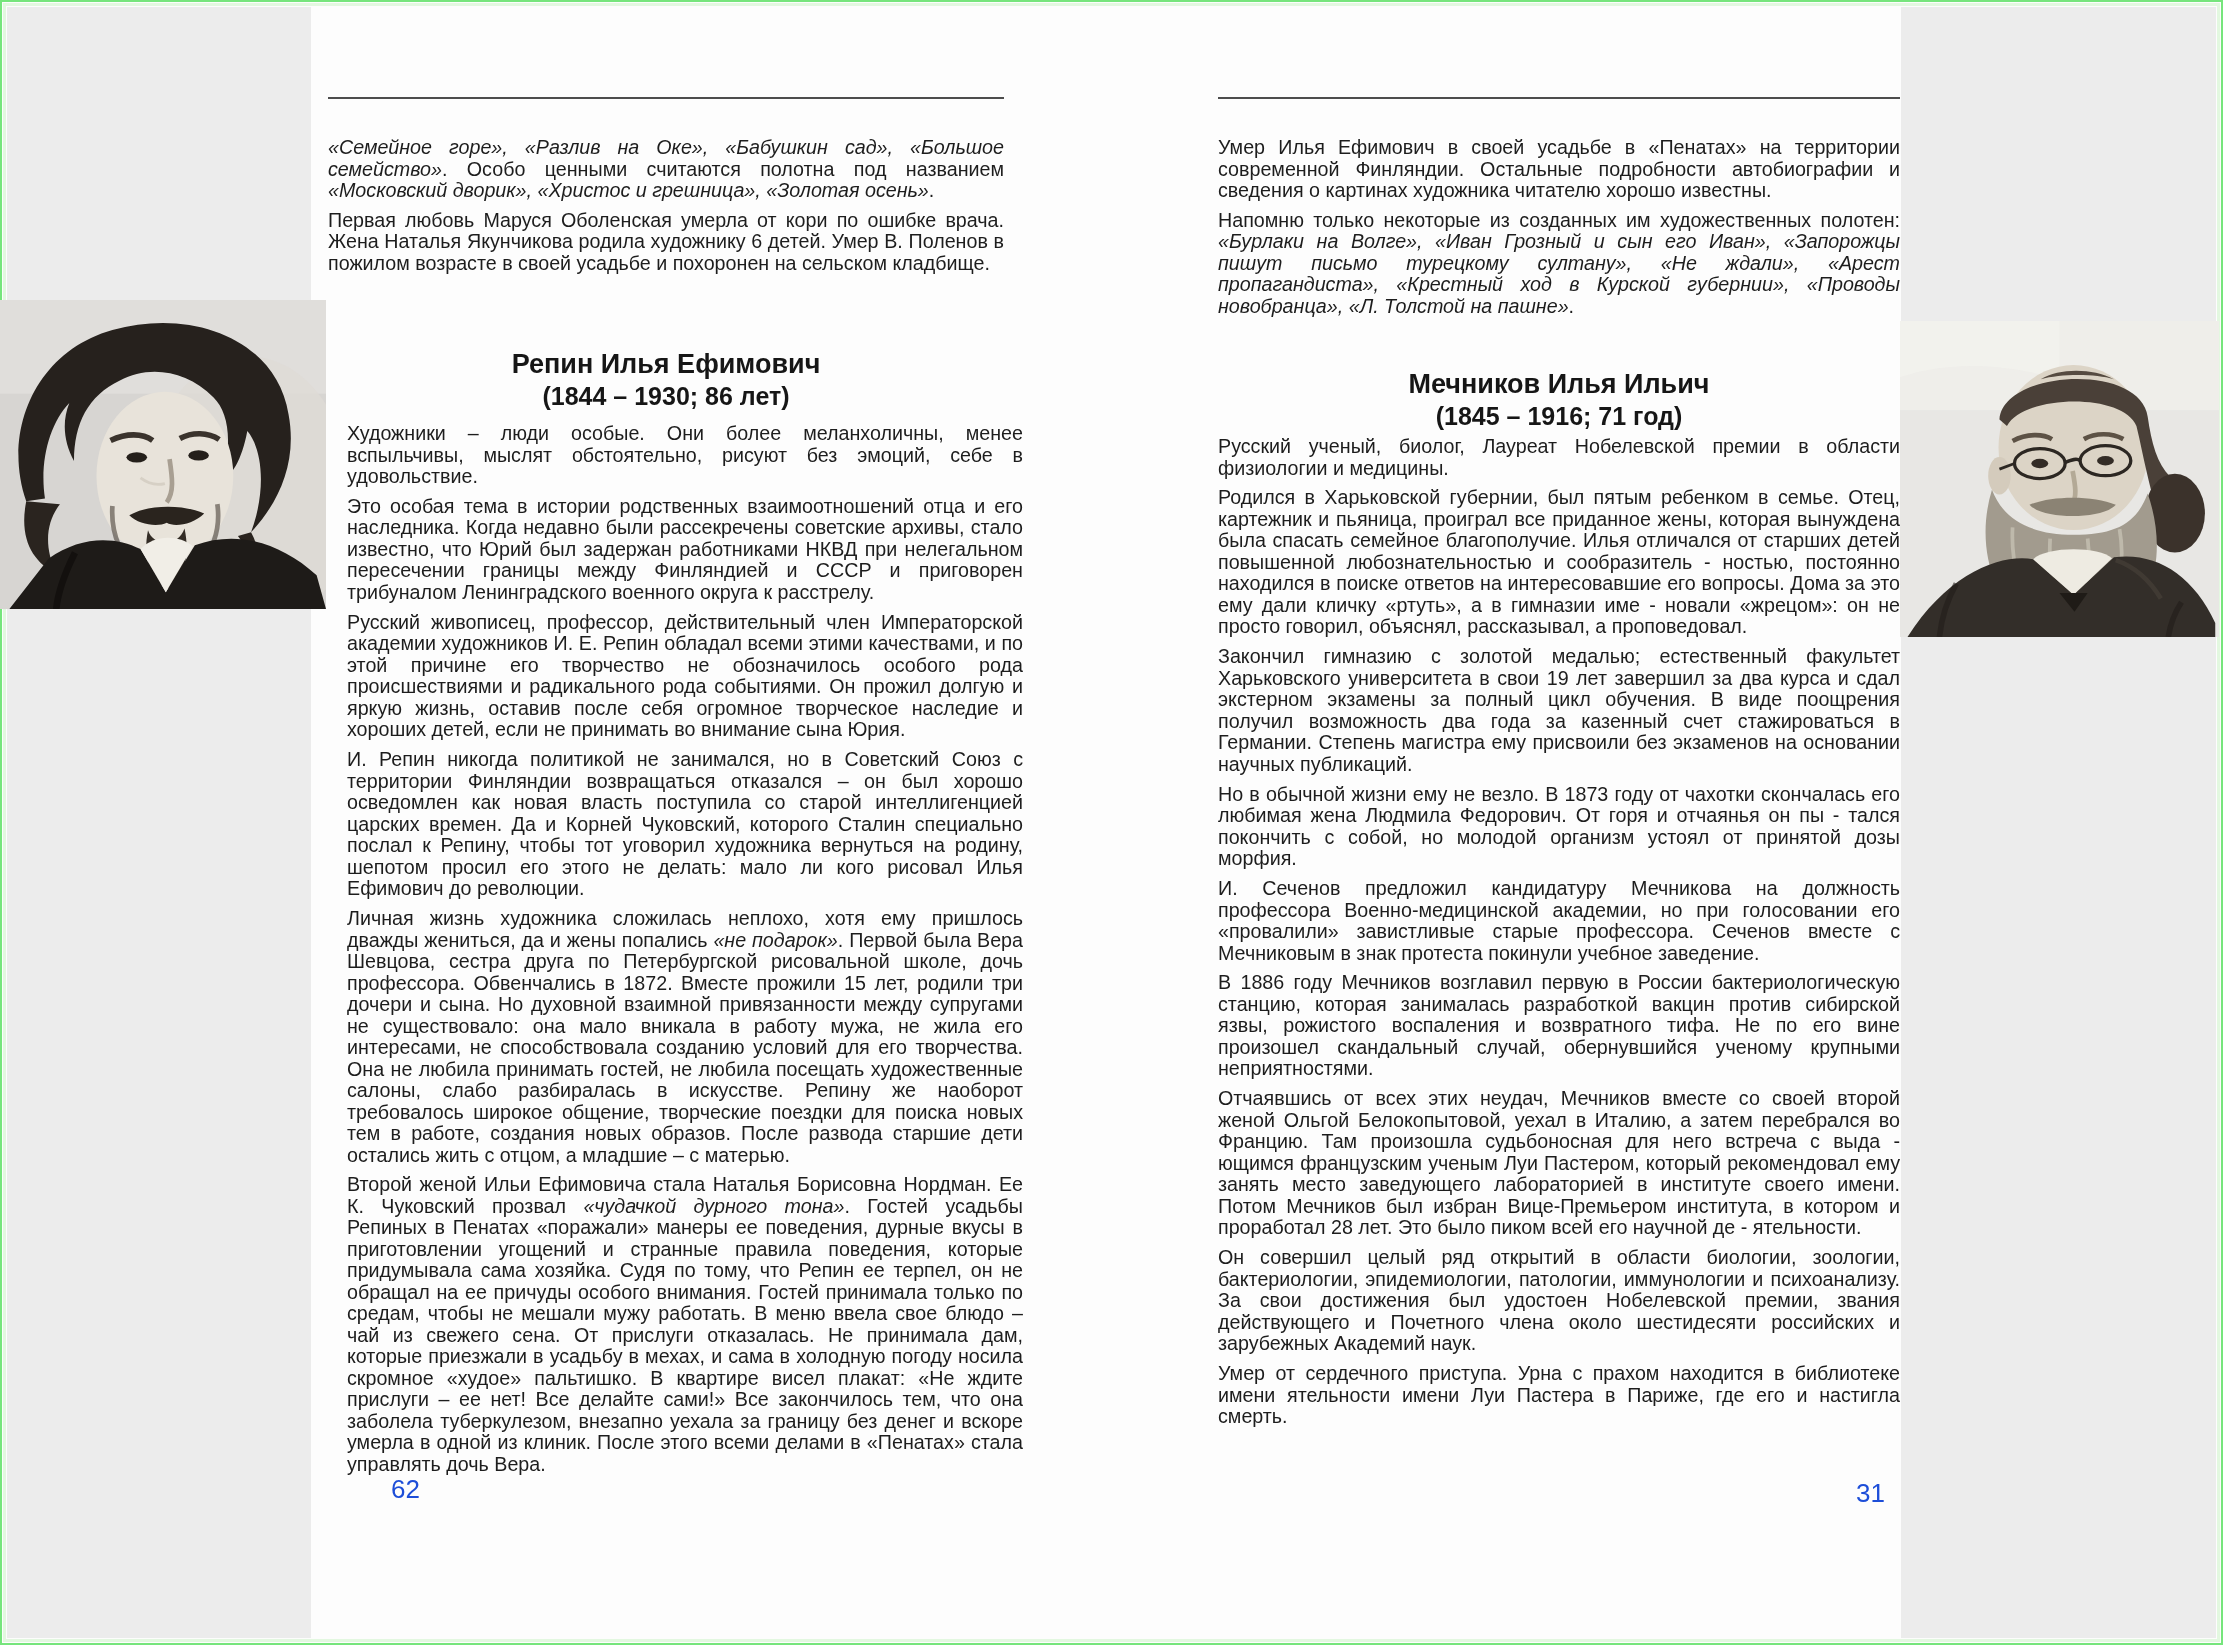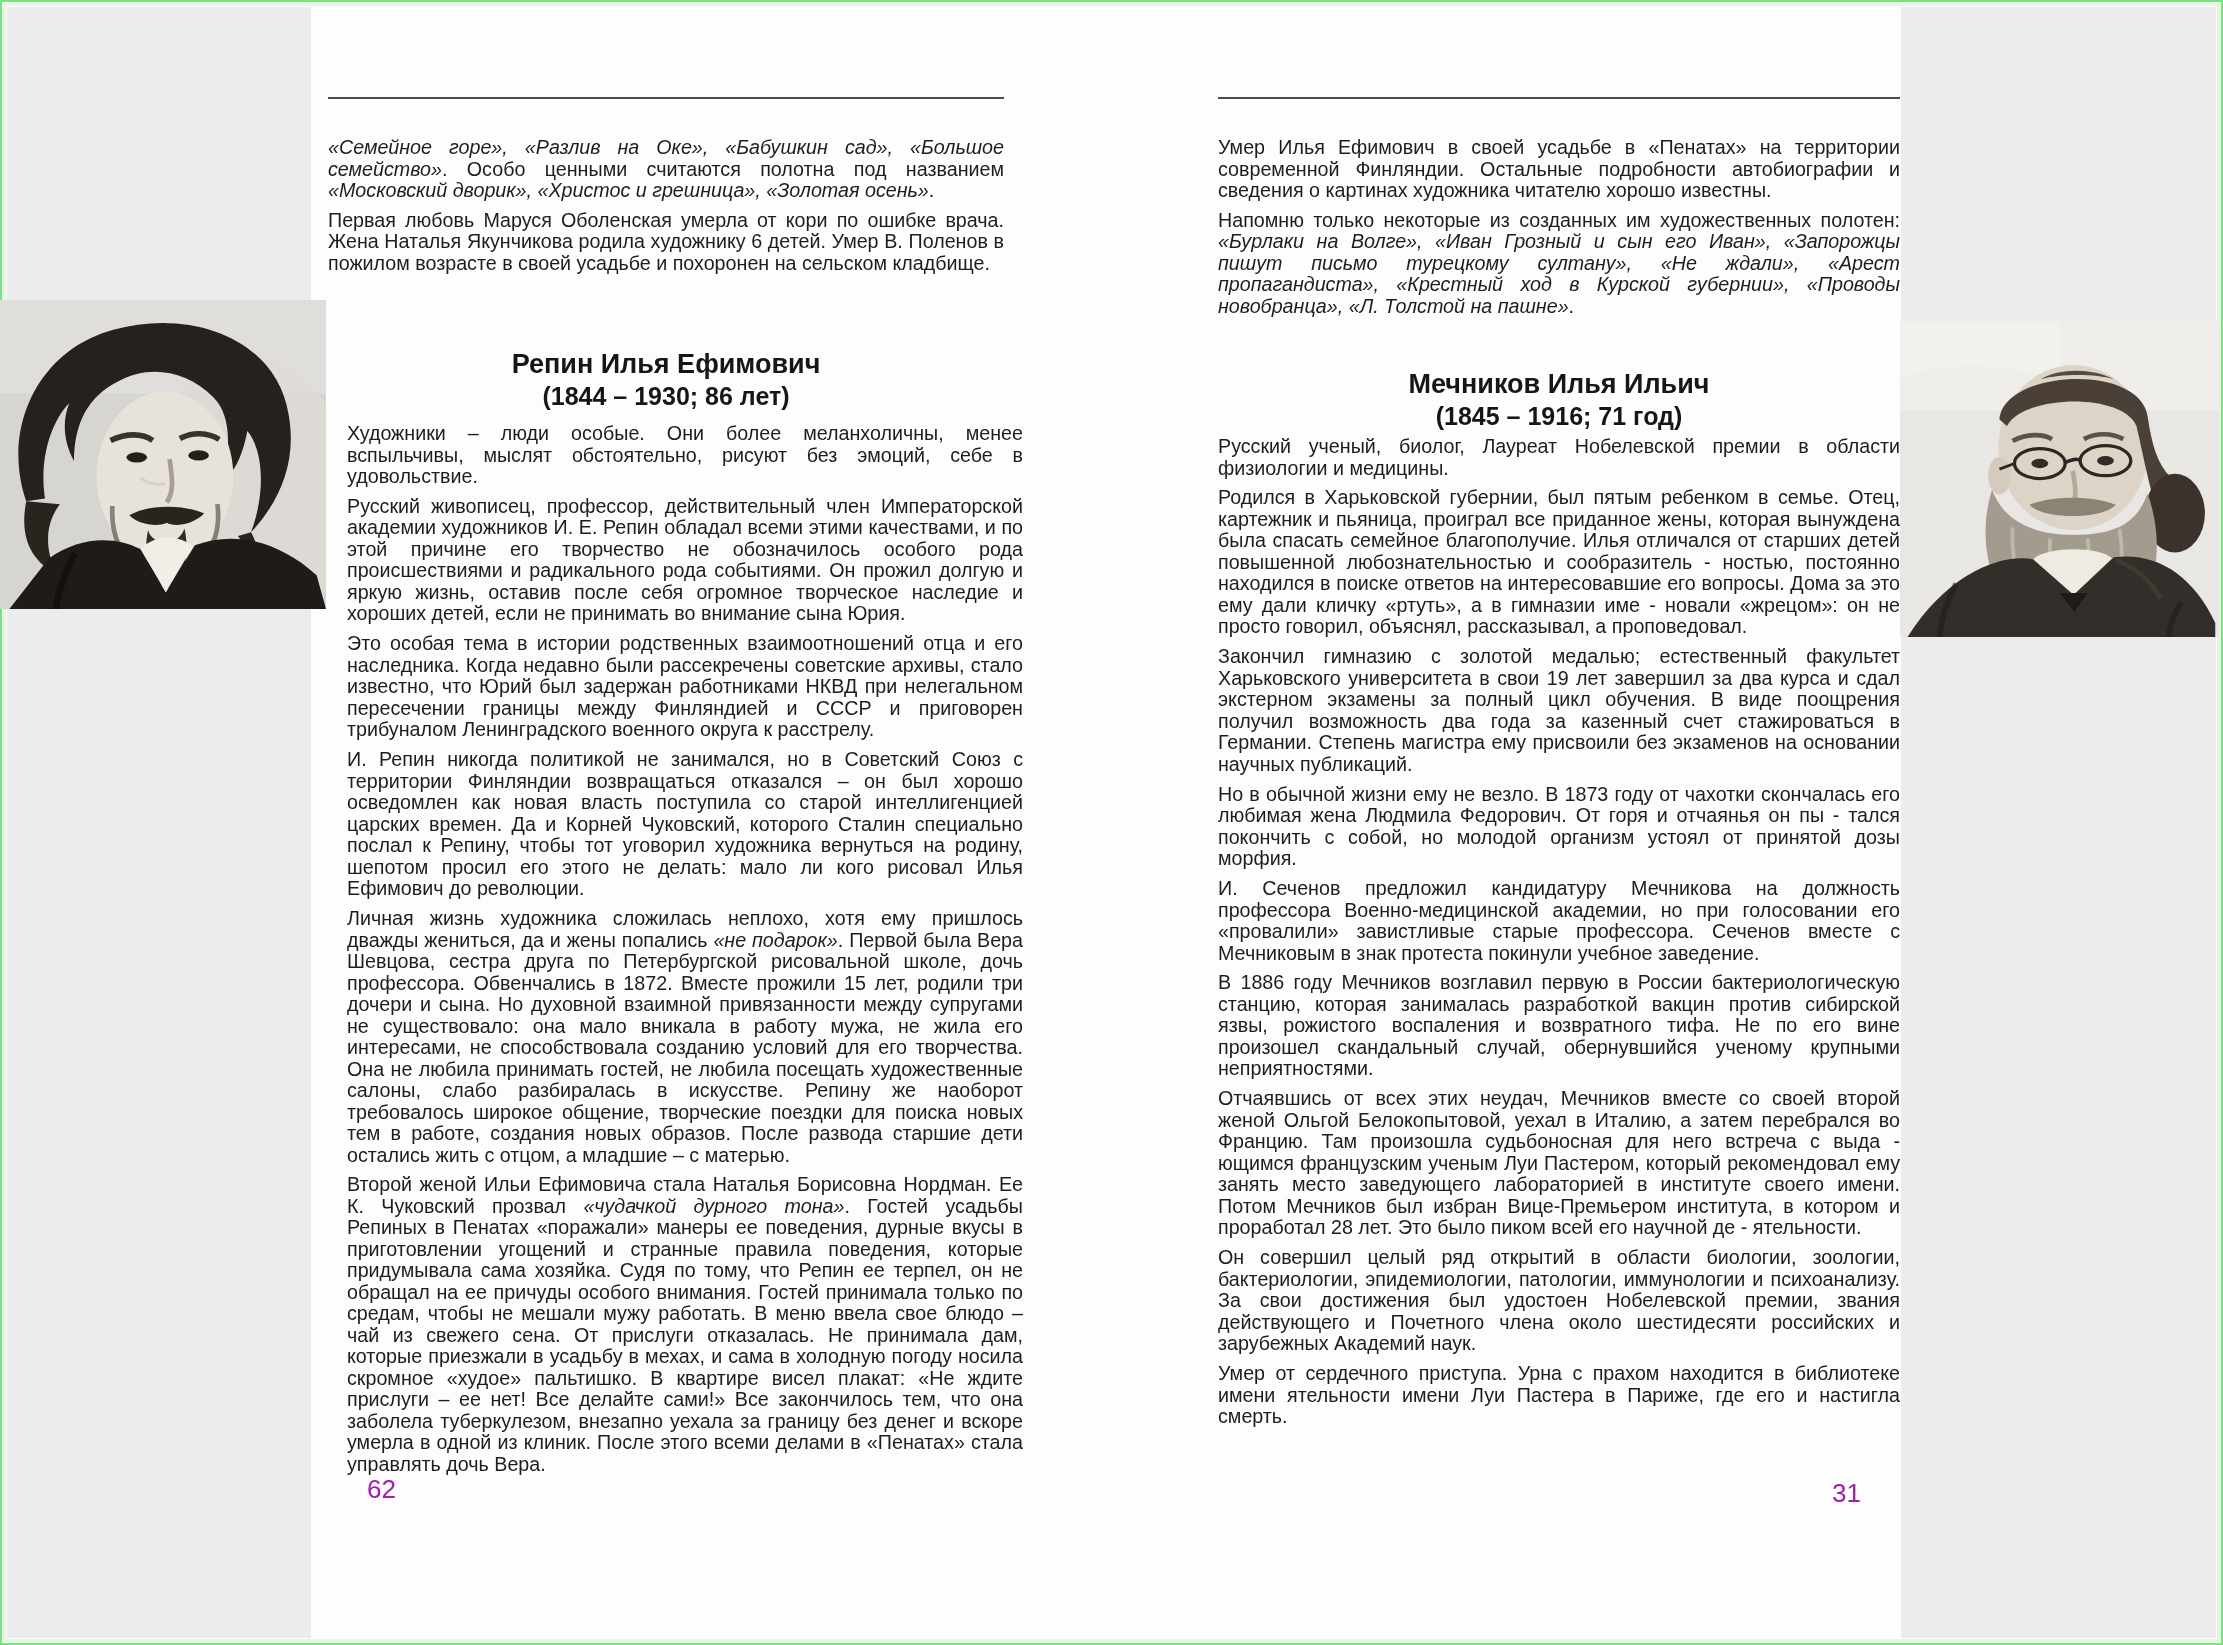--- a/index.html
+++ b/index.html
@@ -36,21 +36,21 @@
   .col-right-top{left:1218px;top:137px;width:682px;}
   .body-left{left:328px;top:423px;width:676px;margin-left:19px;}
   .body-right{left:1218px;top:436px;width:682px;}
 
   .heading{position:absolute;z-index:5;text-align:center;font-weight:bold;color:#161616;}
   .h-left{left:328px;top:348px;width:676px;text-align:center;}
   .h-right{left:1218px;top:368px;width:682px;}
   .h-title{font-size:27px;line-height:33px;}
   .h-dates{font-size:25px;line-height:31px;}
 
-  .pagenum{position:absolute;z-index:5;font-size:26px;color:#a21caf;}
+  .pagenum{position:absolute;z-index:5;font-size:26px;color:#1d4ed8;margin-left:24px;}
   .pn-left{left:367px;top:1474px;}
   .pn-right{left:1780px;top:1478px;width:81px;text-align:right;}
 
   .portrait{position:absolute;z-index:60;display:block;}
   .portrait-left{left:0px;top:300px;width:326px;height:309px;}
   .portrait-right{left:1900px;top:321px;width:319px;height:316px;}
   .portrait svg{display:block;width:100%;height:100%;}
 
   .frame-outer{position:absolute;inset:0;border:2.8px solid var(--frame_green);z-index:50;pointer-events:none;}
   .frame-inner{position:absolute;inset:2.8px;border:3.7px solid var(--frame_pale);z-index:50;pointer-events:none;}
@@ -71,22 +71,22 @@
       <p><span>Первая любовь Маруся Оболенская умерла от кори по ошибке врача. Жена Наталья Якунчикова родила художнику 6 детей. Умер В. Поленов в пожилом возрасте в своей усадьбе и похоронен на сельском кладбище.</span></p>
     </div>
 
   <div class="heading h-left">
     <div class="h-title">Репин Илья Ефимович</div>
     <div class="h-dates">(1844 – 1930; 86 лет)</div>
   </div>
 
   <div class="textcol body-left">
       <p><span>Художники – люди особые. Они более меланхоличны, менее вспыльчивы, мыслят обстоятельно, рисуют без эмоций, себе в удовольствие.</span></p>
+      <p><span>Это особая тема в истории родственных взаимоотношений отца и его наследника. Когда недавно были рассекречены советские архивы, стало известно, что Юрий был задержан работниками НКВД при нелегальном пересечении границы между Финляндией и СССР и приговорен трибуналом Ленинградского военного округа к расстрелу.</span></p>
       <p><span>Русский живописец, профессор, действительный член Императорской академии художников И. Е. Репин обладал всеми этими качествами, и по этой причине его творчество не обозначилось особого рода происшествиями и радикального рода событиями. Он прожил долгую и яркую жизнь, оставив после себя огромное творческое наследие и хороших детей, если не принимать во внимание сына Юрия.</span></p>
-      <p><span>Это особая тема в истории родственных взаимоотношений отца и его наследника. Когда недавно были рассекречены советские архивы, стало известно, что Юрий был задержан работниками НКВД при нелегальном пересечении границы между Финляндией и СССР и приговорен трибуналом Ленинградского военного округа к расстрелу.</span></p>
       <p><span>И. Репин никогда политикой не занимался, но в Советский Союз с территории Финляндии возвращаться отказался – он был хорошо осведомлен как новая власть поступила со старой интеллигенцией царских времен. Да и Корней Чуковский, которого Сталин специально послал к Репину, чтобы тот уговорил художника вернуться на родину, шепотом просил его этого не делать: мало ли кого рисовал Илья Ефимович до революции.</span></p>
       <p><span>Личная жизнь художника сложилась неплохо, хотя ему пришлось дважды жениться, да и жены попались </span><span class="it">«не подарок»</span><span>. Первой была Вера Шевцова, сестра друга по Петербургской рисовальной школе, дочь профессора. Обвенчались в 1872. Вместе прожили 15 лет, родили три дочери и сына. Но духовной взаимной привязанности между супругами не существовало: она мало вникала в работу мужа, не жила его интересами, не способствовала созданию условий для его творчества. Она не любила принимать гостей, не любила посещать художественные салоны, слабо разбиралась в искусстве. Репину же наоборот требовалось широкое общение, творческие поездки для поиска новых тем в работе, создания новых образов. После развода старшие дети остались жить с отцом, а младшие – с матерью.</span></p>
       <p><span>Второй женой Ильи Ефимовича стала Наталья Борисовна Нордман. Ее К. Чуковский прозвал </span><span class="it">«чудачкой дурного тона»</span><span>. Гостей усадьбы Репиных в Пенатах «поражали» манеры ее поведения, дурные вкусы в приготовлении угощений и странные правила поведения, которые придумывала сама хозяйка. Судя по тому, что Репин ее терпел, он не обращал на ее причуды особого внимания. Гостей принимала только по средам, чтобы не мешали мужу работать. В меню ввела свое блюдо – чай из свежего сена. От прислуги отказалась. Не принимала дам, которые приезжали в усадьбу в мехах, и сама в холодную погоду носила скромное «худое» пальтишко. В квартире висел плакат: «Не ждите прислуги – ее нет! Все делайте сами!» Все закончилось тем, что она заболела туберкулезом, внезапно уехала за границу без денег и вскоре умерла в одной из клиник. После этого всеми делами в «Пенатах» стала управлять дочь Вера.</span></p>
     </div>
 
   <div class="pagenum pn-left">62</div>
 
   <div class="textcol col-right-top">
       <p><span>Умер Илья Ефимович в своей усадьбе в «Пенатах» на территории современной Финляндии. Остальные подробности автобиографии и сведения о картинах художника читателю хорошо известны.</span></p>
       <p><span>Напомню только некоторые из созданных им художественных полотен: </span><span class="it">«Бурлаки на Волге», «Иван Грозный и сын его Иван», «Запорожцы пишут письмо турецкому султану», «Не ждали», «Арест пропагандиста», «Крестный ход в Курской губернии», «Проводы новобранца», «Л. Толстой на пашне»</span><span>.</span></p>

